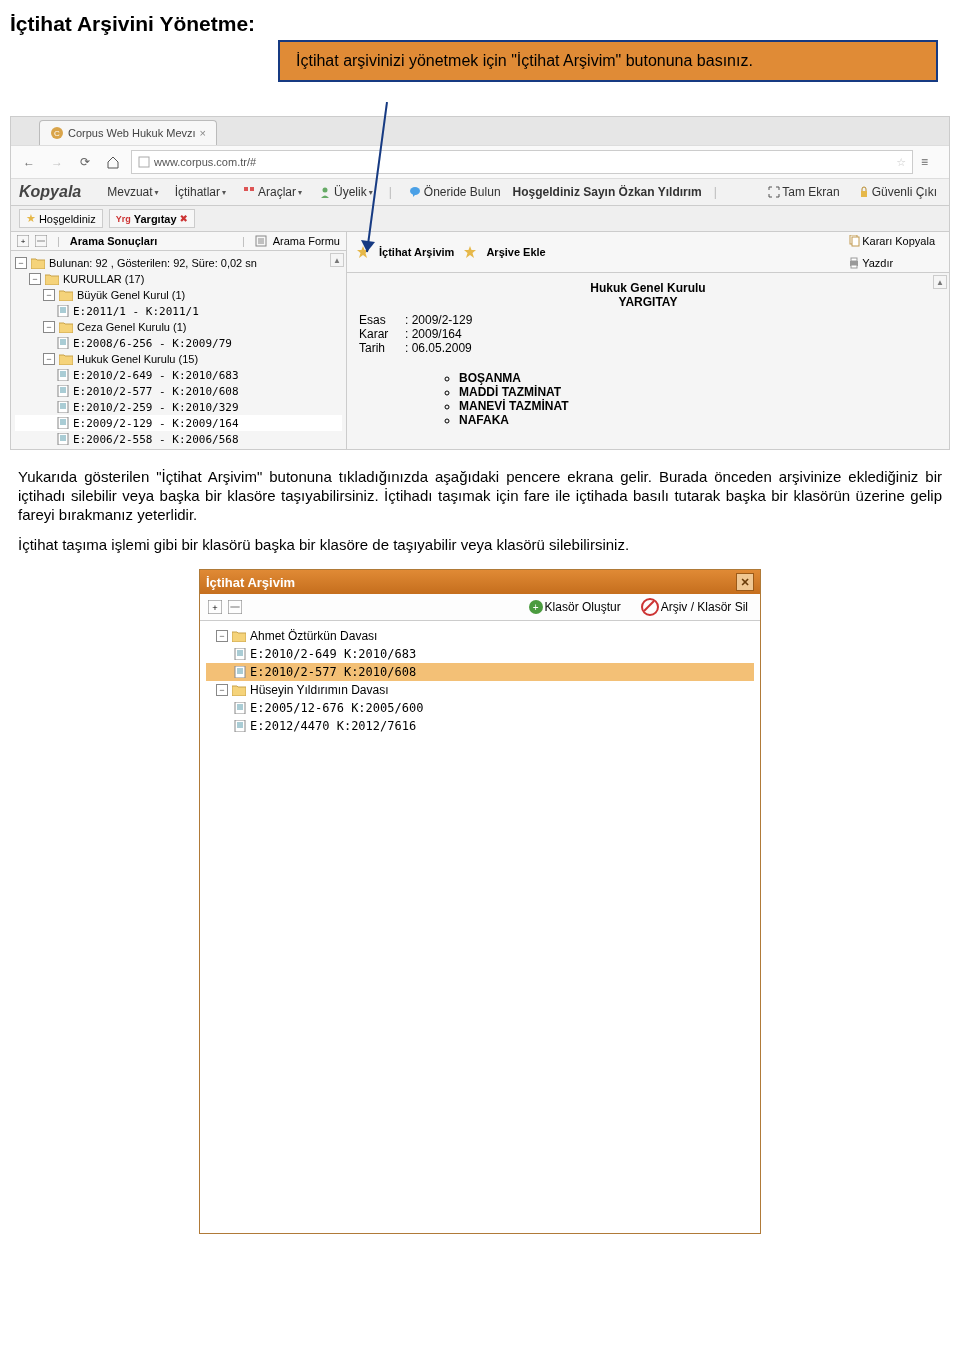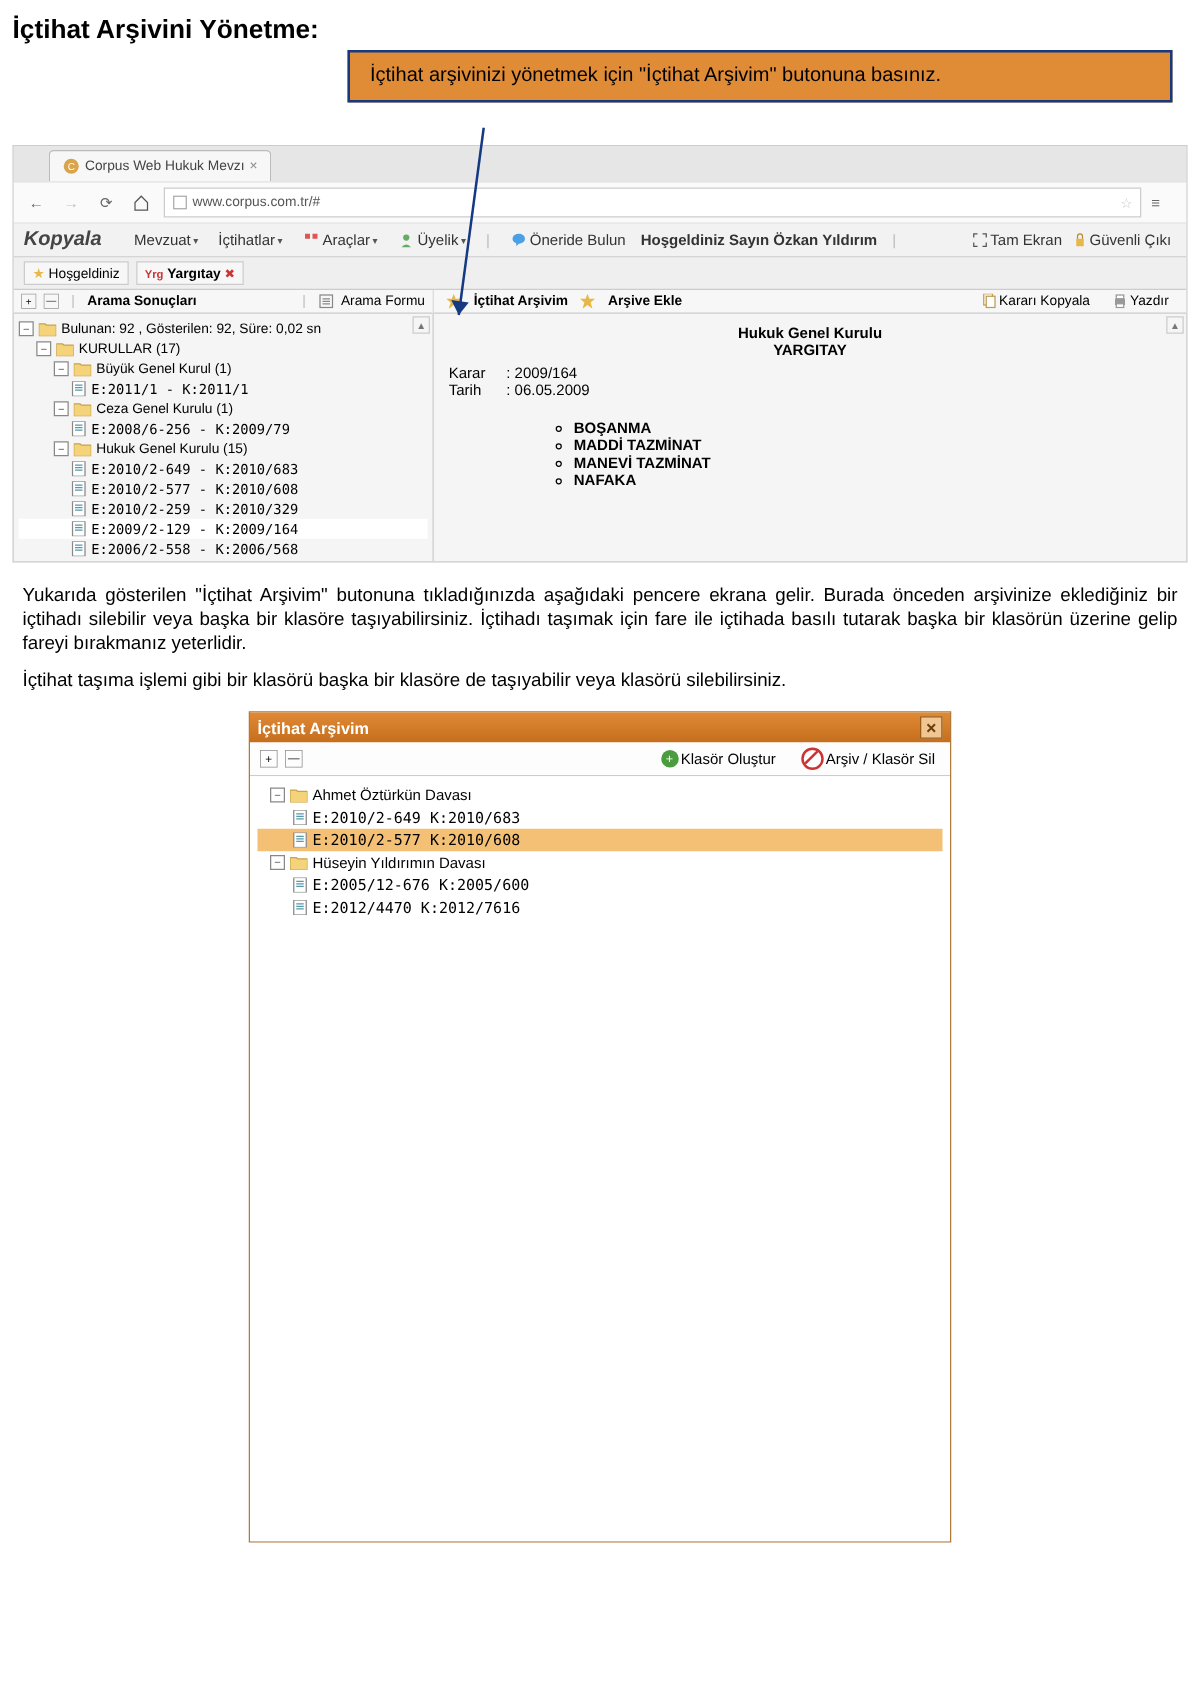--- a/index.html
+++ b/index.html
@@ -20,21 +20,21 @@
   .hamburger { width:20px; color:#666; }
 
   
   .appbar { display:flex; align-items:center; gap:8px; padding:4px 8px; background:#f2f2f2; border-bottom:1px solid #ccc; font-size:12px; color:#333; }
   .logo { font-style:italic; font-weight:bold; font-size:16px; color:#444; }
   .menu-item { display:flex; align-items:center; gap:2px; padding:0 4px; }
   .dd { font-size:8px; color:#555; }
   .tool-ico { width:14px; height:14px; display:flex; align-items:center; justify-content:center; }
   .spacer { width:6px; }
   .welcome { font-weight:bold; }
-  .right-group { margin-left:auto; display:flex; }
+  .right-group { margin-left:auto; display:flex; gap:10px; }
   .mini-icon { width:12px; height:12px; }
 
   .subtabs { display:flex; gap:6px; padding:3px 8px; border-bottom:1px solid #ccc; background:#efefef; }
   .subtab { display:flex; align-items:center; gap:3px; padding:2px 6px; background:#f7f7f7; border:1px solid #ccc; font-size:11px; }
   .close-x { color:#c33; font-size:10px; }
 
   .workspace { display:flex; }
   .leftpane { width:335px; border-right:1px solid #ccc; }
   .pane-header { display:flex; align-items:center; gap:6px; padding:3px 6px; border-bottom:1px solid #ccc; background:#f7f7f7; font-size:11px; }
   .ph-sep { color:#bbb; margin:0 4px; }
@@ -47,21 +47,21 @@
   .doc { width:12px; height:12px; }
   .selrow { background:#fff; }
   .scroll-indicator { position:absolute; right:2px; top:2px; width:12px; height:12px; display:flex; align-items:center; justify-content:center; color:#777; font-size:8px; border:1px solid #ccc; background:#f5f5f5;}
   .indent1 { padding-left:14px; }
   .indent2 { padding-left:28px; }
   .indent3 { padding-left:42px; }
 
   .rightpane { flex:1; }
   .toolbar2 { display:flex; align-items:center; gap:10px; padding:3px 10px; border-bottom:1px solid #ccc; background:#f7f7f7; font-size:11px; }
   .star-ico { width:12px; height:12px; }
-  .right2 { margin-left:auto; display:flex; gap:10px; }
+  .right2 { margin-left:auto; display:flex; gap:10px;flex-direction:column; }
 
   .docview { padding:8px 12px; font-size:12px; font-family:Arial; position:relative; }
   .docview .scroll-docview { position:absolute; right:2px; top:2px; width:12px; height:12px; border:1px solid #ccc; background:#f5f5f5; display:flex; align-items:center; justify-content:center; font-size:8px; color:#777;}
   .center { text-align:center; font-weight:bold; }
   .meta { margin-top:4px; }
   .metarow { display:flex; gap:6px; font-size:12px; }
   .metalabel { width:40px; }
   .bullets { margin:16px 0 0 60px; font-weight:bold; font-size:12px; }
   .bullets li {list-style:circle; margin:0;}
 
@@ -350,20 +350,24 @@
                 </svg>
               <span>Yazdır</span>
             </span>
           </div>
         </div>
         <div class="docview">
           <div class="scroll-docview">▲</div>
           <div class="center">Hukuk Genel Kurulu</div>
           <div class="center">YARGITAY</div>
           <div class="meta">
+            <div class="metarow">
+                <span class="metalabel">Esas</span>
+                <span>: 2009/2-129</span>
+              </div>
             <div class="metarow">
                 <span class="metalabel">Karar</span>
                 <span>: 2009/164</span>
               </div>
             <div class="metarow">
                 <span class="metalabel">Tarih</span>
                 <span>: 06.05.2009</span>
               </div>
           </div>
           <ul class="bullets">

